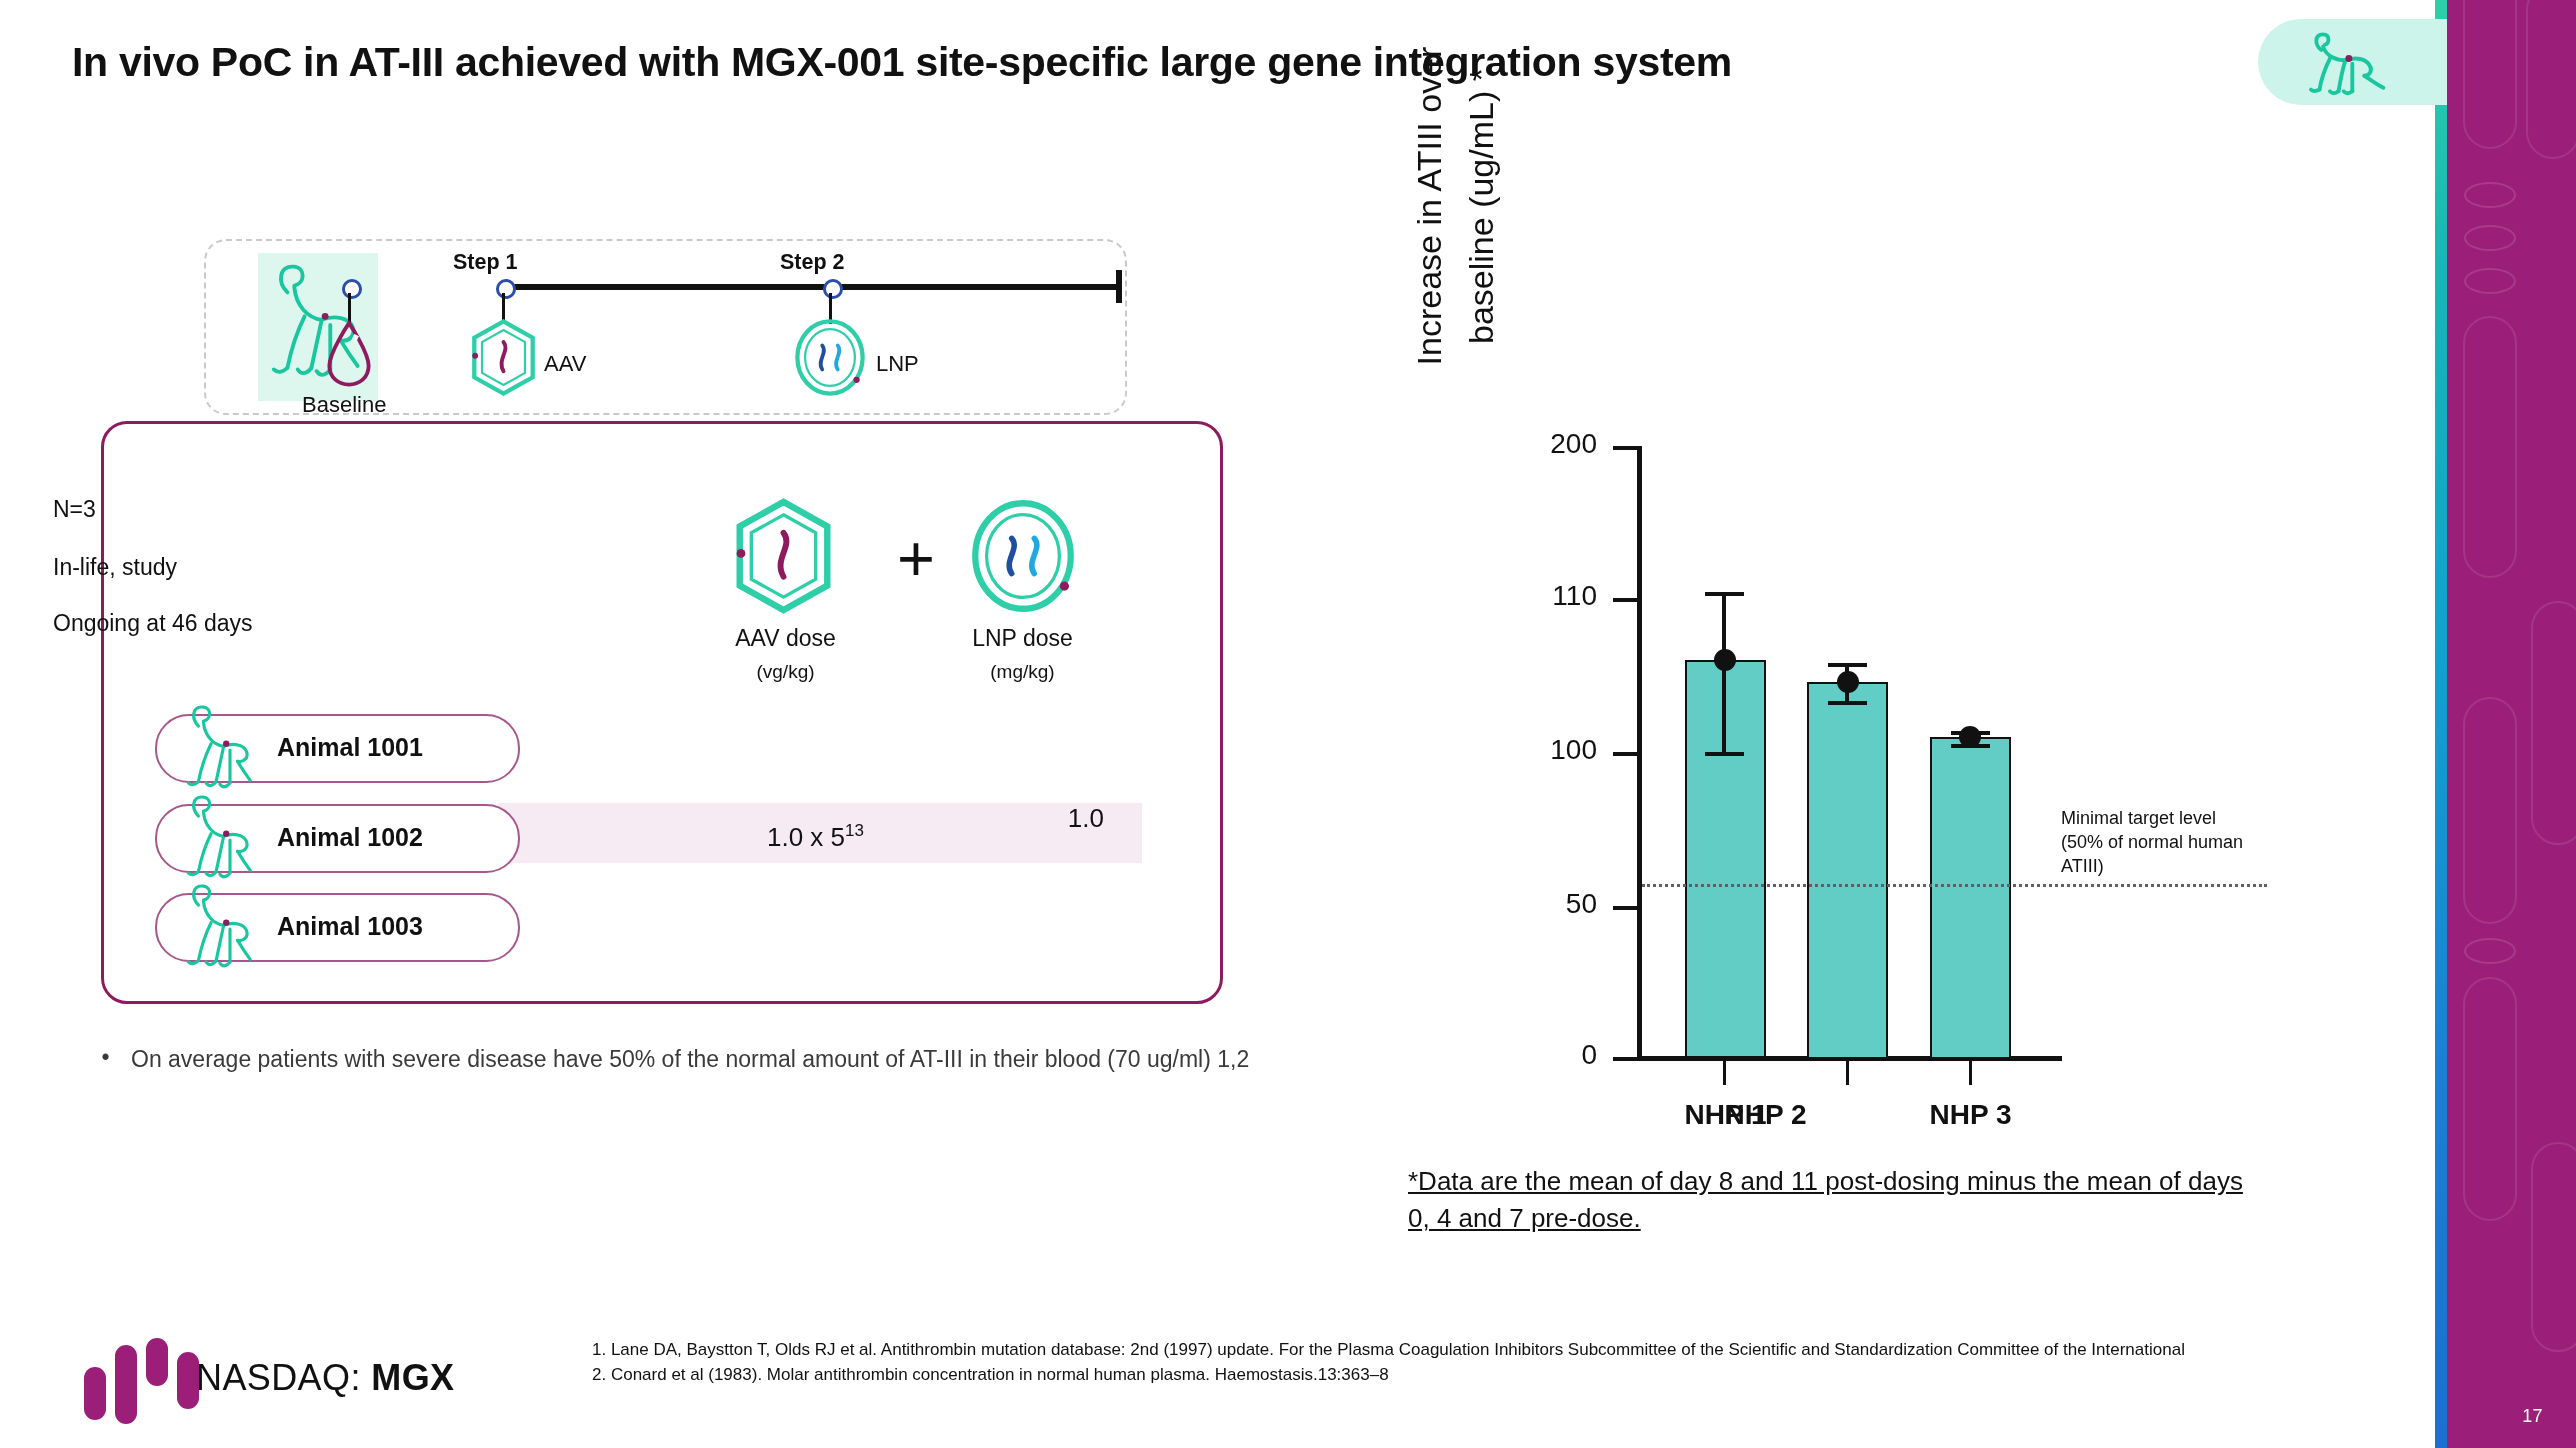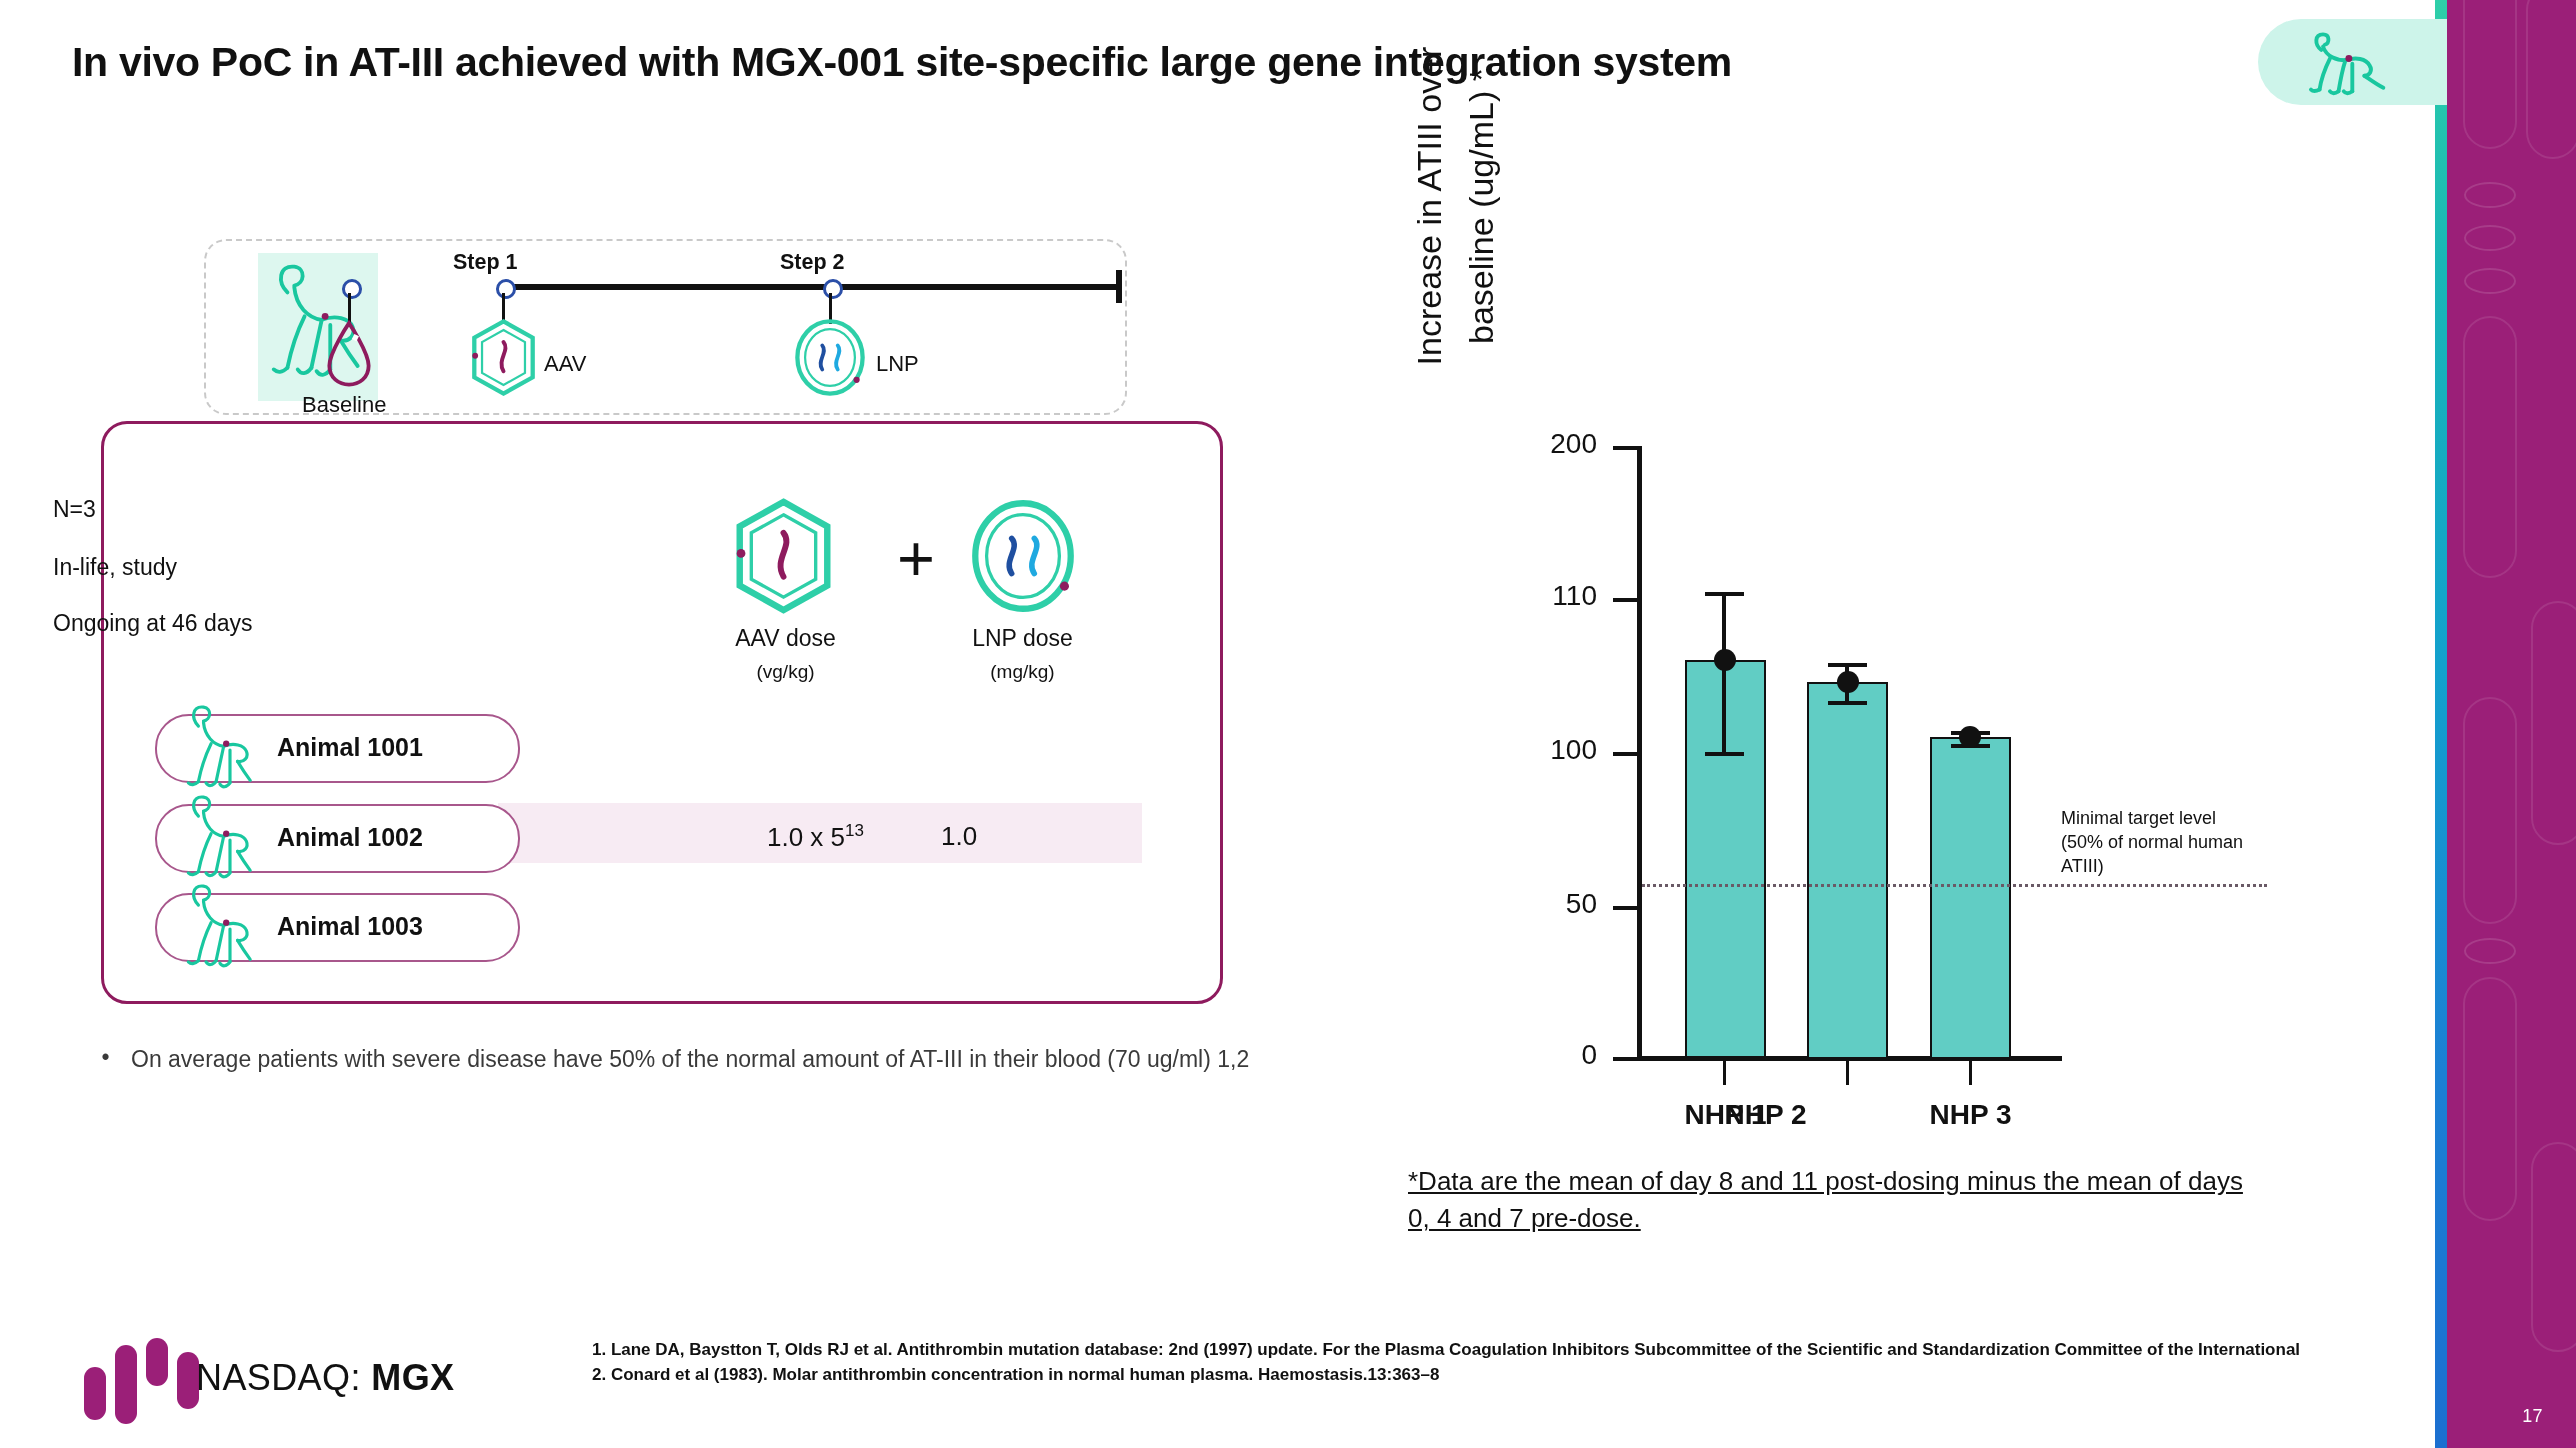--- a/index.html
+++ b/index.html
@@ -67,21 +67,21 @@
   .ylab2{position:absolute;left:1460px;top:481px;width:550px;transform:rotate(-90deg);transform-origin:left top;
     font-size:34px;color:#111;line-height:1.28;text-align:center;}
   .annot{position:absolute;left:2061px;top:807px;width:258px;font-size:18px;line-height:1.32;color:#111;}
   .chart-note{position:absolute;left:1408px;top:1163px;width:859px;font-size:26px;line-height:1.42;color:#111;text-decoration:underline;}
 
   
   .logo-bars{position:absolute;left:84px;top:1338px;width:129px;height:91px;}
   .logo-bars i{position:absolute;background:#9b1f78;border-radius:12px;display:block;}
   .logo-text{position:absolute;left:196px;top:1357px;font-size:36px;color:#111;letter-spacing:0.4px;}
   .logo-text b{font-weight:bold;}
-  .refs{position:absolute;left:592px;top:1338px;width:1838px;font-size:17px;line-height:1.45;color:#111;font-weight:bold;}
+  .refs{position:absolute;left:592px;top:1338px;width:1838px;font-size:17px;line-height:1.45;color:#111;}
 </style>
 </head>
 <body>
 
 <div class="slide">
 
   <div class="edge-strip"></div>
   <div class="edge-panel">
     <div class="cap" style="left:15.5px;top:-52px;width:50px;height:197px;"></div>
     <div class="cap" style="left:79px;top:-17px;width:50px;height:172px;"></div>
@@ -251,21 +251,21 @@
         <path d="M34 134 C28 140 22 140 18 136"></path>
         <path d="M62 134 C56 142 50 142 46 136"></path>
         <path d="M84 136 C78 144 72 144 68 138"></path>
       </g>
       <circle cx="78" cy="74" r="5" fill="#8e1b5e"></circle>
     </svg>
     <span class="pill-label">Animal 1003</span>
   </div>
 
   <div class="dose-col" style="left:734px;top:821px;width:163px;text-align:center;"><span>1.0 x 5</span><sup style="font-size:17px;">13</sup></div>
-  <div class="dose-col" style="left:941px;top:821px;width:163px;text-align:left;">1.0</div>
+  <div class="dose-col" style="left:941px;top:803px;width:163px;text-align:right;">1.0</div>
 
   <div class="bullets">
     <div class="bullet">On average patients with severe disease have 50% of the normal amount of AT-III in their blood (70 ug/ml) 1,2</div>
   </div>
 
 
   <div class="ylab">Increase in ATIII over</div>
   <div class="ylab2">baseline  (ug/mL)  *</div>
 
   <div class="yaxis"></div>

